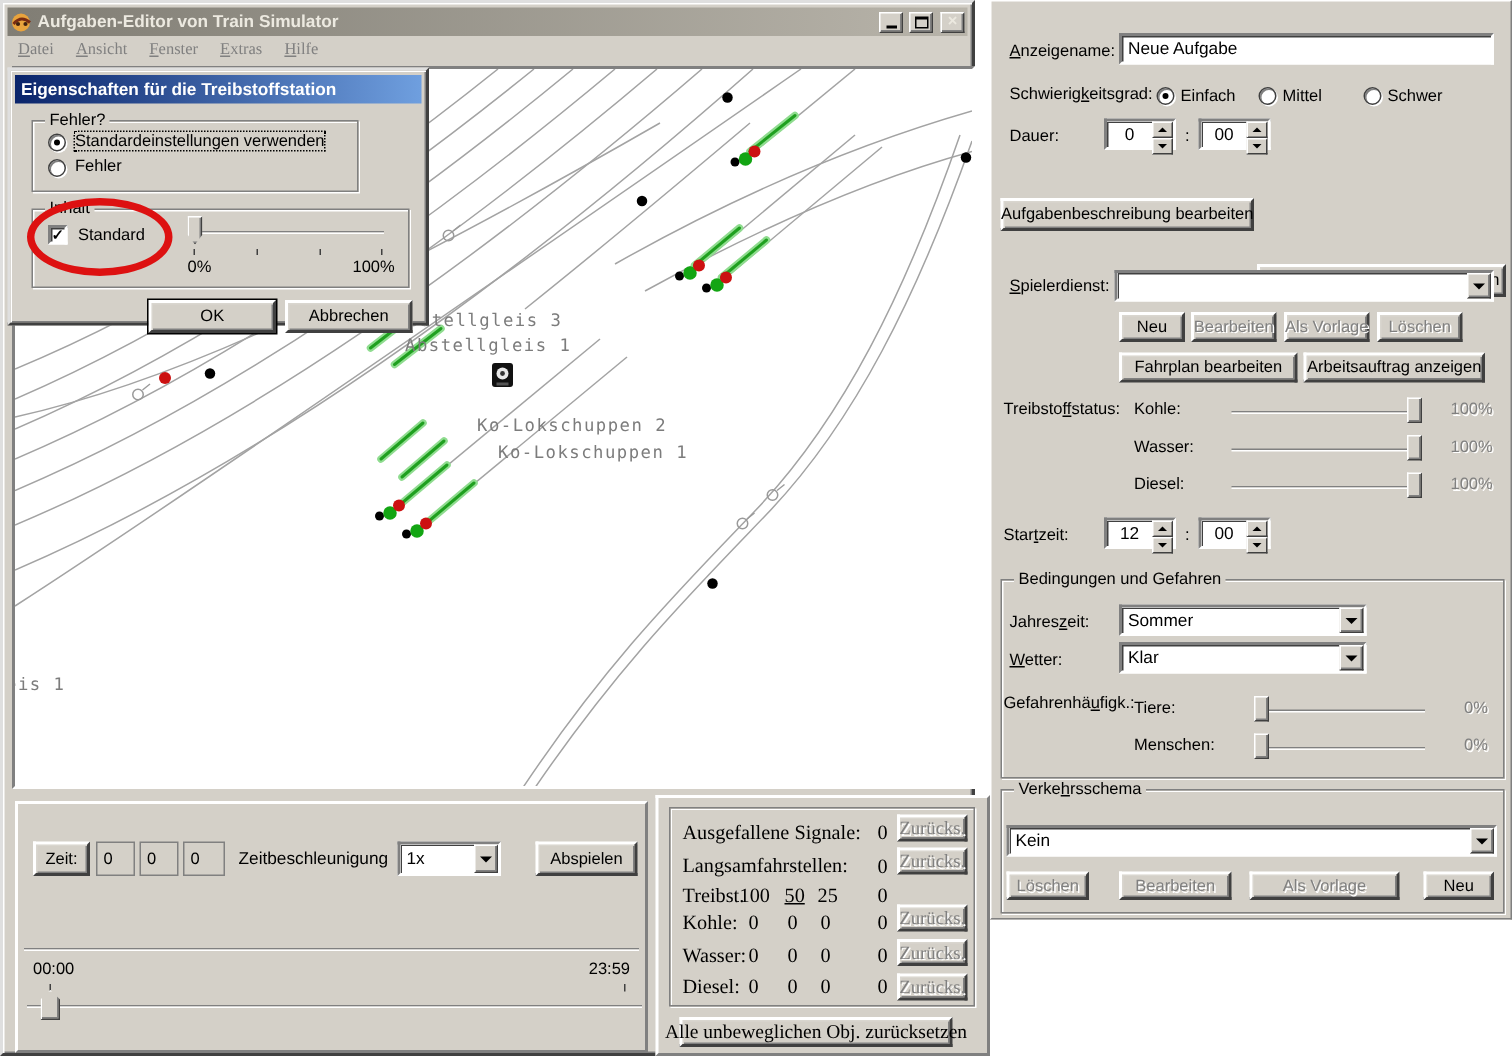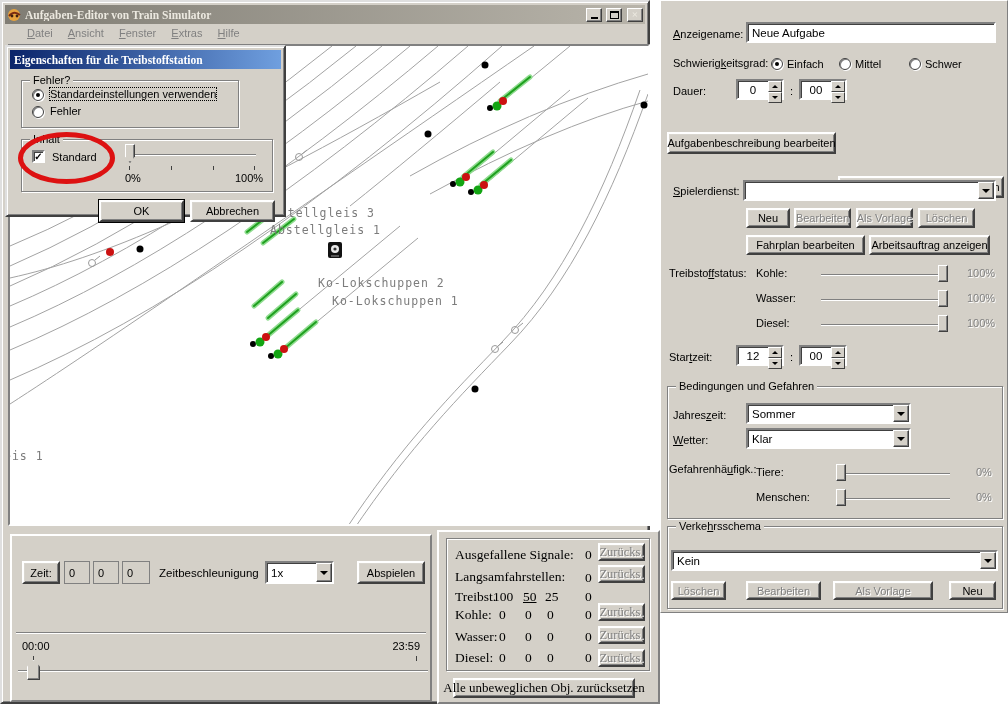--- a/index.html
+++ b/index.html
@@ -27,21 +27,21 @@
     box-shadow: inset 1px 1px 0 #d9d6cf, inset -1px -1px 0 #808080;
     font-family:"Liberation Sans", sans-serif; font-size:11px;
     display:flex; align-items:center; justify-content:center;
     white-space:nowrap; cursor:default; color:#000;
   }
   .btn.default { outline:1px solid #000; }
   .btn.dis, .dis { color:#808080; text-shadow:1px 1px 0 #fff; }
   .titlebar {
     display:flex; align-items:center; gap:3px; padding:0 2px;
     background:linear-gradient(90deg,#807d74,#b8b4aa);
-    color:#ece9e0; font-weight:bold; font-size:11.5px;font-family:Liberation Serif, serif;
+    color:#ece9e0; font-weight:bold; font-size:11.5px;
   }
   .titlebar-blue { background:linear-gradient(90deg,#0a246a,#6f9fdf); color:#fff; }
   .tb-btn {
     width:16px; height:14px; margin-left:1px;
     background:#d4d0c8; border:1px solid; border-color:#fff #404040 #404040 #fff;
     box-shadow: inset -1px -1px 0 #808080;
     display:flex; align-items:center; justify-content:center;
   }
   .menu-item { display:inline-block; padding:2px 6px; color:#808080; }
   u { text-decoration:underline; }
@@ -116,21 +116,21 @@
       <span style="width:7px;height:2px;background:#000;margin-top:7px;"></span>
     </span>
     <span class="tb-btn">
       <span style="width:9px;height:8px;border:1px solid #000;border-top:2px solid #000;"></span>
     </span>
     <span class="tb-btn" style="margin-left:2px;">
       <span style="font-weight:bold;font-size:11px;line-height:9px;">×</span>
     </span>
   </div>
 
-  <div class="abs" style="left:19px;top:23px;right:4px;height:18px;">
+  <div class="abs" style="left:4px;top:23px;right:4px;height:18px;font-family:Liberation Serif, serif;">
     <span class="menu-item"><u>D</u>atei</span>
     <span class="menu-item"><u>A</u>nsicht</span>
     <span class="menu-item"><u>F</u>enster</span>
     <span class="menu-item"><u>E</u>xtras</span>
     <span class="menu-item"><u>H</u>ilfe</span>
   </div>
 
   <div class="abs" style="left:6px;top:42px;width:642px;height:482px;background:#fff;
               border:2px solid;border-color:#808080 #fff #fff #808080;overflow:hidden;">
     <svg width="638" height="478" viewBox="0 0 638 478" style="position:absolute;left:0;top:0;">

